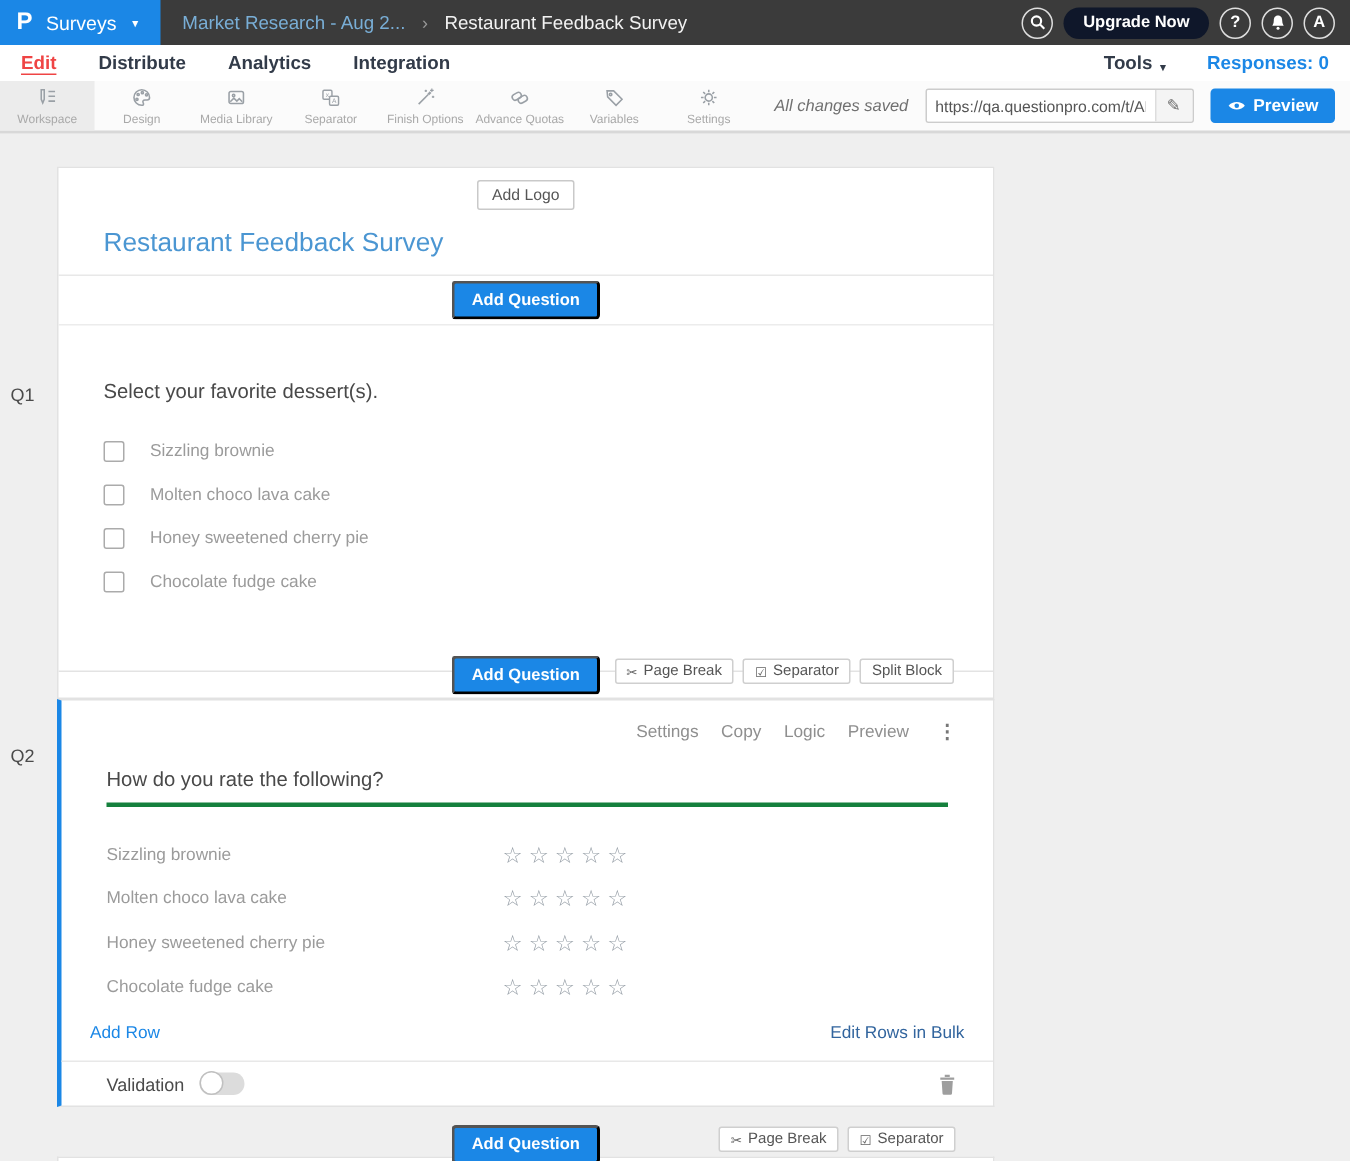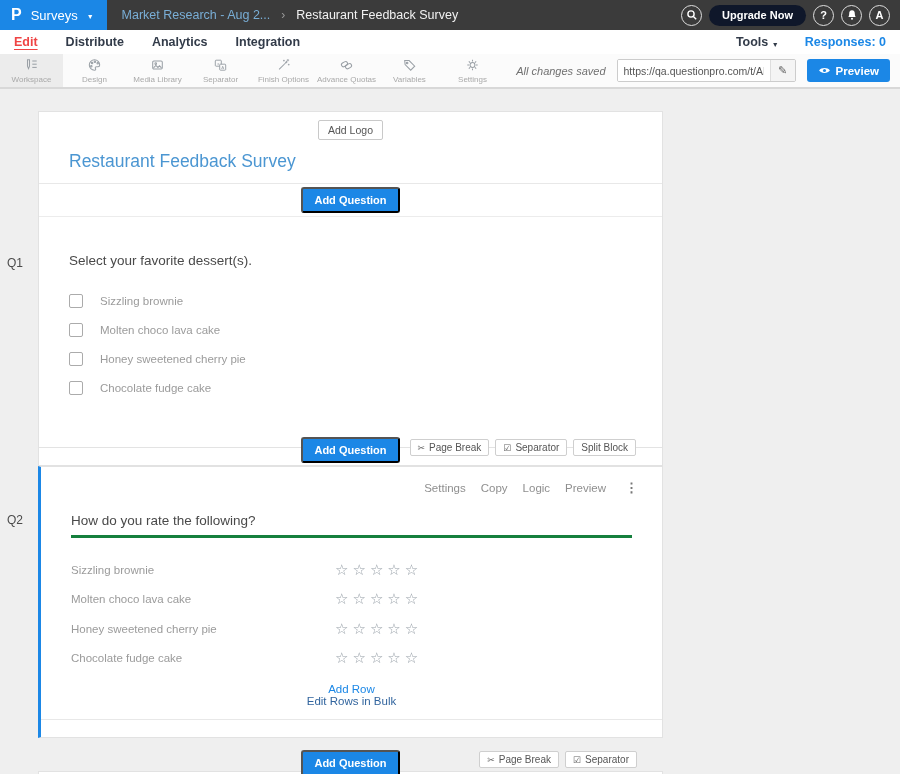--- a/index.html
+++ b/index.html
@@ -39,21 +39,21 @@
   .saved { font-style:italic; font-size:11px; color:#707070; }
   .url-group { display:flex; align-items:stretch; border:1px solid #ccc; background:#fff; height:23px; border-radius:2px; overflow:hidden; }
   .url-input { border:none; outline:none; font-size:10.5px; color:#555; width:152px; padding:0 6px; font-family:"Liberation Sans",sans-serif; }
   .url-pencil { width:25px; display:flex; align-items:center; justify-content:center; border-left:1px solid #ddd; background:#f4f4f4; color:#666; font-size:11px; cursor:pointer; }
   .preview-btn { background:#1b87e6; color:#fff; height:23px; display:flex; align-items:center; gap:5px; padding:0 11px; border-radius:3px; font-size:11.5px; font-weight:600; cursor:pointer; }
 
   
   main { position:relative; height:685px; overflow:hidden; }
   .qlabel { position:absolute; left:7px; font-size:12px; color:#4a4a4a; }
   #q1label { top:167px; }
-  #q2label { top:424px; }
+  #q2label { top:408px; }
   .content { margin-left:38px; width:625px; }
   .card { background:#fff; border:1px solid #e2e2e2; }
 
   .card1 { margin-top:22px; height:355px; display:flex; flex-direction:column; }
   .logo-row { display:flex; justify-content:center; padding-top:8px; }
   .add-logo { border:1px solid #c9c9c9; background:#fff; font-size:10.5px; color:#555; padding:3px 9px; border-radius:2px; cursor:pointer; }
   .title-row { padding:11px 30px; border-bottom:1px solid #e8e8e8; }
   .survey-title { font-size:17.5px; color:#4b96d2; font-weight:500; }
   .aq-strip { display:flex; justify-content:center; align-items:center; height:33px; border-bottom:1px solid #ececec; }
   .add-q { background:#1b87e6; color:#fff; font-size:11px; font-weight:600; padding:5px 11px; border-radius:3px; cursor:pointer; }
@@ -72,21 +72,21 @@
 
   .card2 { border-left:3px solid #1b87e6; height:272px; display:flex; flex-direction:column; }
   .q2-menu { display:flex; justify-content:flex-end; align-items:center; gap:15px; padding:13px 24px 0; }
   .q2-menu .mitem { font-size:11.5px; color:#8f8f8f; cursor:pointer; }
   .dots { font-size:13px; color:#777; font-weight:bold; margin-left:4px; cursor:pointer; }
   .q2-question { margin:16px 30px 0; padding-bottom:6px; border-bottom:3px solid #15803d; }
   .rating-rows { margin-top:17px; padding:0 30px; }
   .rating-row { display:flex; align-items:center; height:29.5px; }
   .row-label { width:264px; font-size:11.5px; color:#9b9b9b; }
   .stars { font-size:15px; color:#99a1a9; letter-spacing:4px; cursor:pointer; }
-  .row-links { display:flex; justify-content:space-between; align-items:center; padding:0 19px; margin-top:10px;flex-direction:column; }
+  .row-links { display:flex; justify-content:space-between; align-items:center; padding:0 19px; margin-top:10px; }
   .add-row { font-size:11.5px; color:#1b87e6; cursor:pointer; }
   .edit-rows { font-size:11.5px; color:#32659e; cursor:pointer; }
   .q2-divider { border-top:1px solid #e8e8e8; margin-top:12px; }
   .q2-footer { flex:1; display:flex; align-items:center; padding:0 24px 0 30px; }
   .validation-label { font-size:12px; color:#4a4a4a; font-weight:500; }
   .toggle { width:30px; height:15px; background:#dcdcdc; border-radius:8px; margin-left:10px; position:relative; cursor:pointer; }
   .knob { position:absolute; left:0; top:-1px; width:16px; height:16px; background:#fff; border:1px solid #c0c0c0; border-radius:50%; }
   .trash { margin-left:auto; cursor:pointer; display:flex; }
 
   .bottom-strip { position:relative; height:19px; margin-top:12px; }
@@ -307,20 +307,33 @@
         <div class="rating-row">
           <span class="row-label">Chocolate fudge cake</span>
           <span class="stars">☆☆☆☆☆</span>
         </div>
       </div>
       <div class="row-links">
         <span class="add-row">Add Row</span>
         <span class="edit-rows">Edit Rows in Bulk</span>
       </div>
       <div class="q2-divider"></div>
+      <div class="q2-footer">
+        <span class="validation-label">Validation</span>
+        <span class="toggle">
+            <span class="knob"></span>
+          </span>
+        <span class="trash">
+          <svg width="13" height="16" viewBox="0 0 14 16">
+              <rect x="5.2" y="1" width="3.6" height="1.6" fill="#9e9e9e"></rect>
+              <rect x="2" y="3" width="10" height="1.6" fill="#9e9e9e"></rect>
+              <path d="M3 5.5 h8 l-.6 9 a1 1 0 0 1 -1 .9 h-4.8 a1 1 0 0 1 -1-.9 Z" fill="#9e9e9e"></path>
+            </svg>
+        </span>
+      </div>
     </section>
 
     <div class="bottom-strip">
       <div class="strip-center">
         <button class="add-q">Add Question</button>
       </div>
       <div class="strip-right">
         <button class="mini-btn">
             <span class="mini-icon">✂</span>
             <span>Page Break</span>

